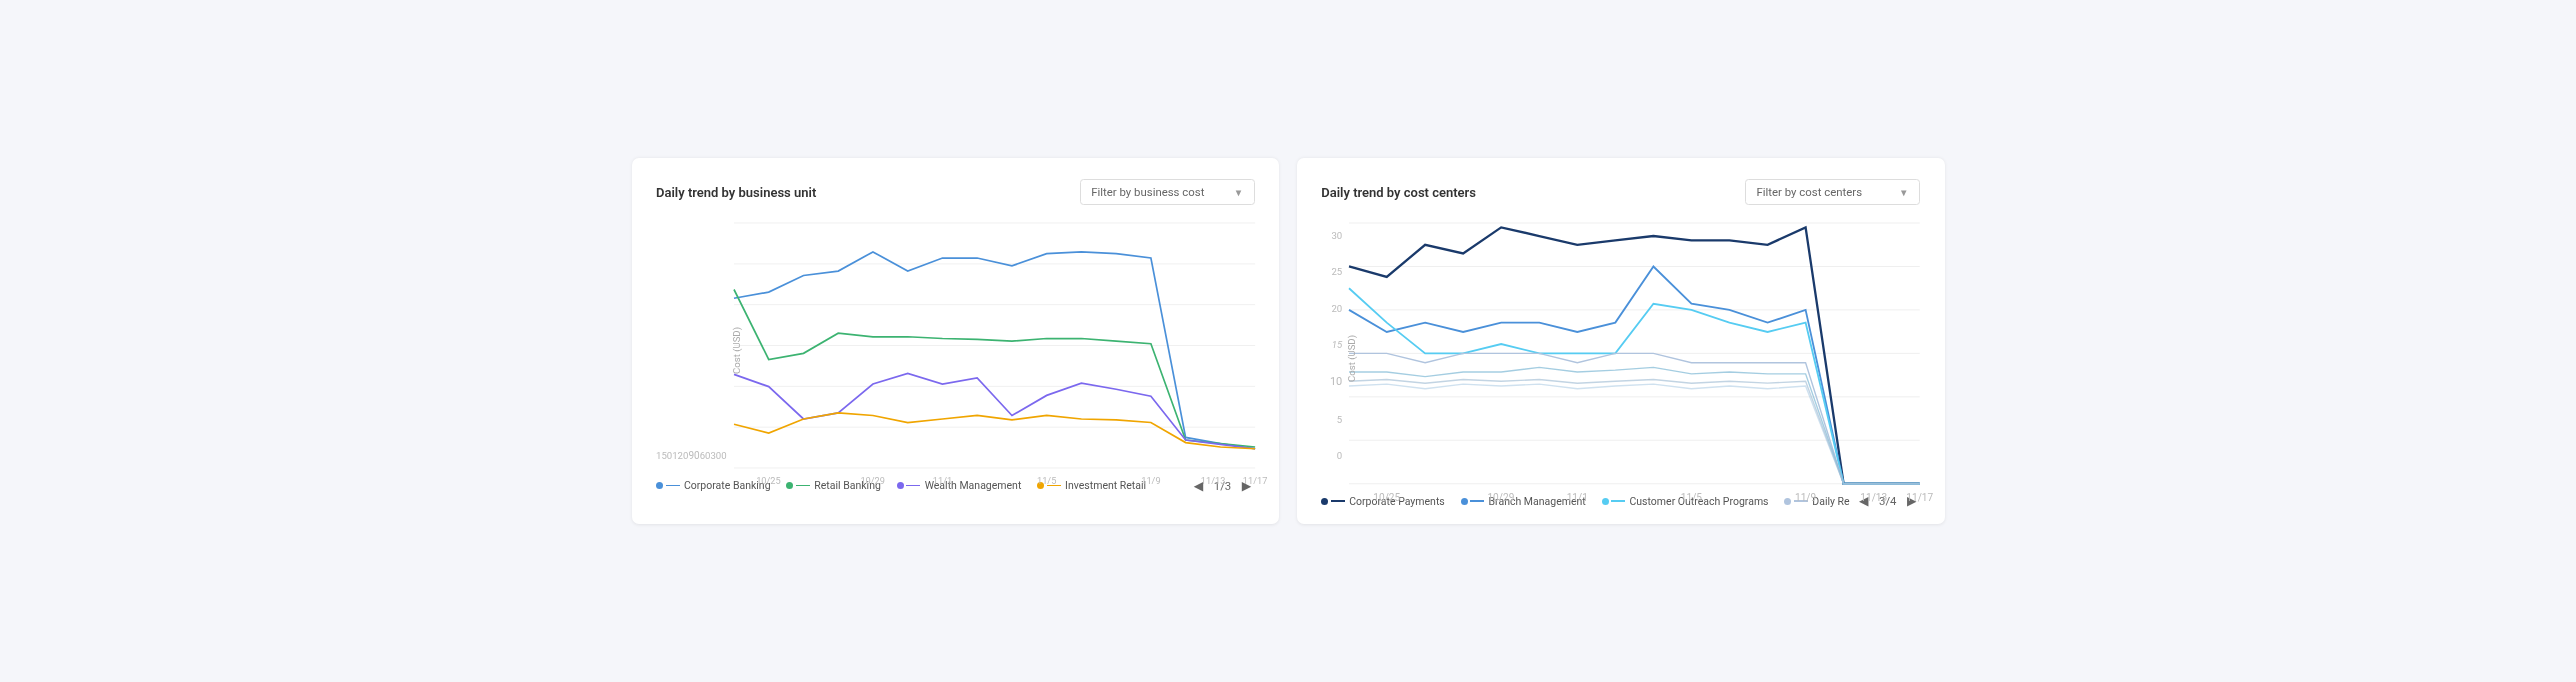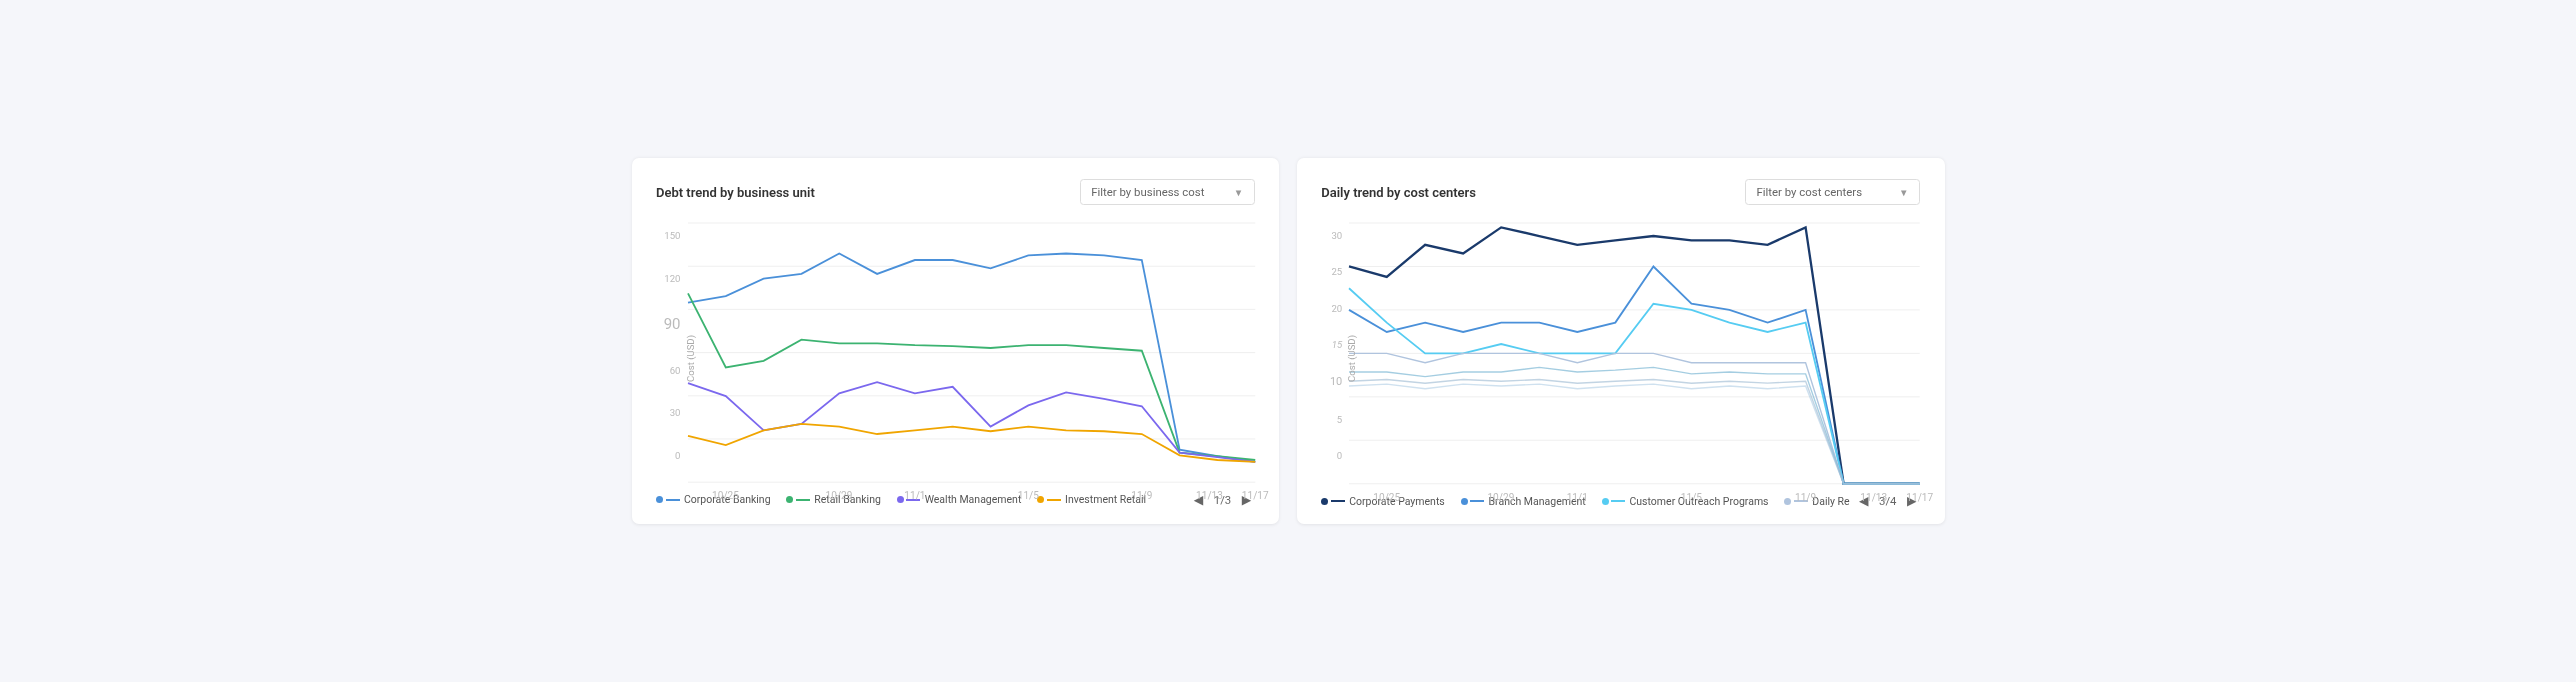--- a/index.html
+++ b/index.html
@@ -95,32 +95,32 @@
       flex-wrap: wrap;
     }
   </style>
 </head>
 <body>
 
 <div class="dashboard">
 
   <div class="chart-card">
     <div class="card-header">
-      <span class="card-title">Debt trend by business unit</span>
+      <span class="card-title">Daily trend by business unit</span>
       <div class="filter-dropdown">
         <span>Filter by business cost</span>
         <span class="chevron">▼</span>
       </div>
     </div>
 
     <div style="display:flex; gap:7px;">
-      <div style="display:flex; flex-direction:column; justify-content:space-between; height:245px; padding: 7px 0; min-width:24.5px; align-items:flex-end;">
+      <div style="display:flex; flex-direction:row; justify-content:space-between; height:245px; padding: 7px 0; min-width:24.5px; align-items:flex-end;">
         <span style="font-size:9.6px;color:#bbb;">150</span>
         <span style="font-size:9.6px;color:#bbb;">120</span>
-        <span style="font-size:15px;color:#bbb;">90</span>
+        <span style="font-size:10px;color:#bbb;">90</span>
         <span style="font-size:9.6px;color:#bbb;">60</span>
         <span style="font-size:9.6px;color:#bbb;">30</span>
         <span style="font-size:9.6px;color:#bbb;">0</span>
       </div>
       <div style="flex:1; position:relative;">
         <div style="position:absolute; left:-15.8px; top:50%; transform:rotate(-90deg) translateY(-50%); font-size:9.6px;color:#aaa;white-space:nowrap;">Cost (USD)</div>
         <svg class="chart-svg" viewBox="0 0 620 280" preserveAspectRatio="none">
 
           <line x1="0" y1="0" x2="620" y2="0" stroke="#eee" stroke-width="1"></line>
           <line x1="0" y1="46.7" x2="620" y2="46.7" stroke="#eee" stroke-width="1"></line>

